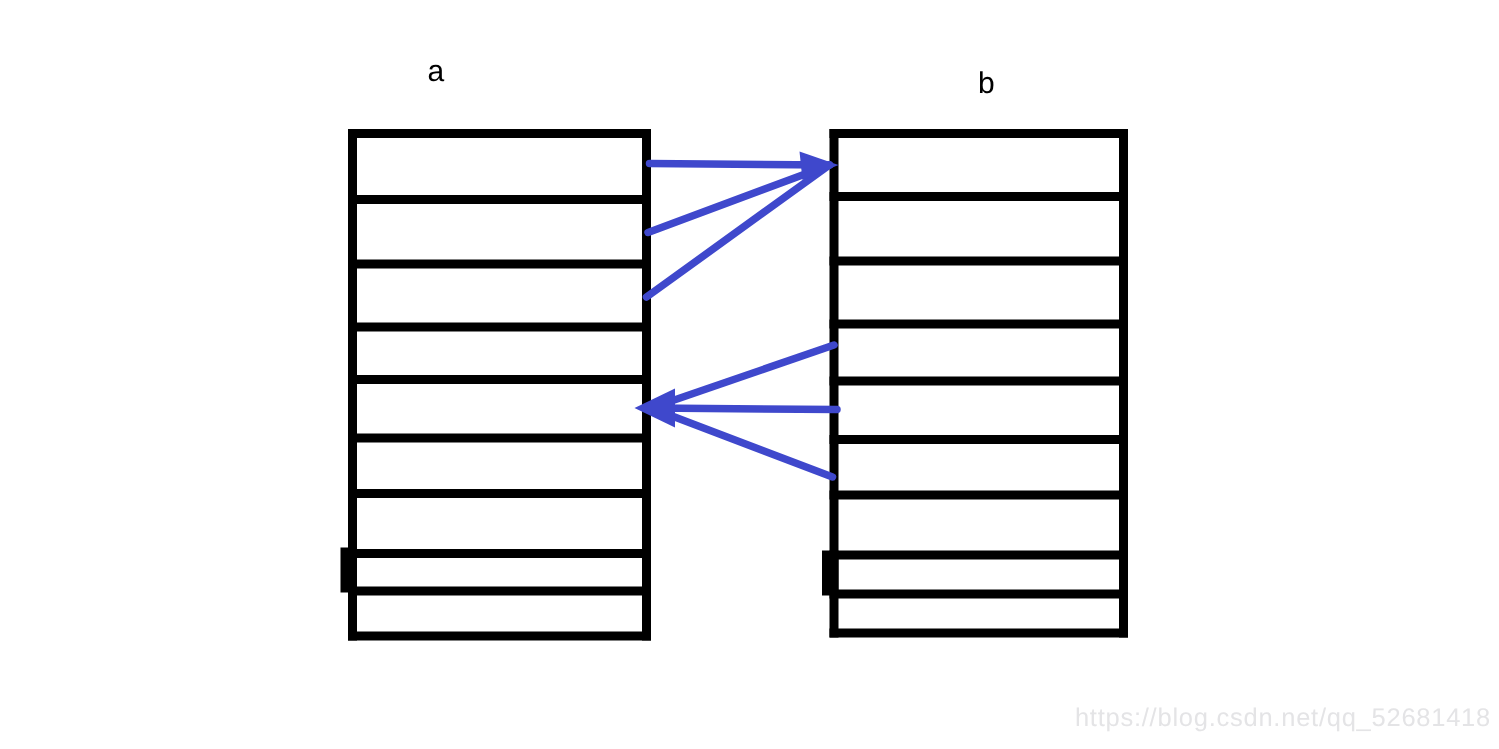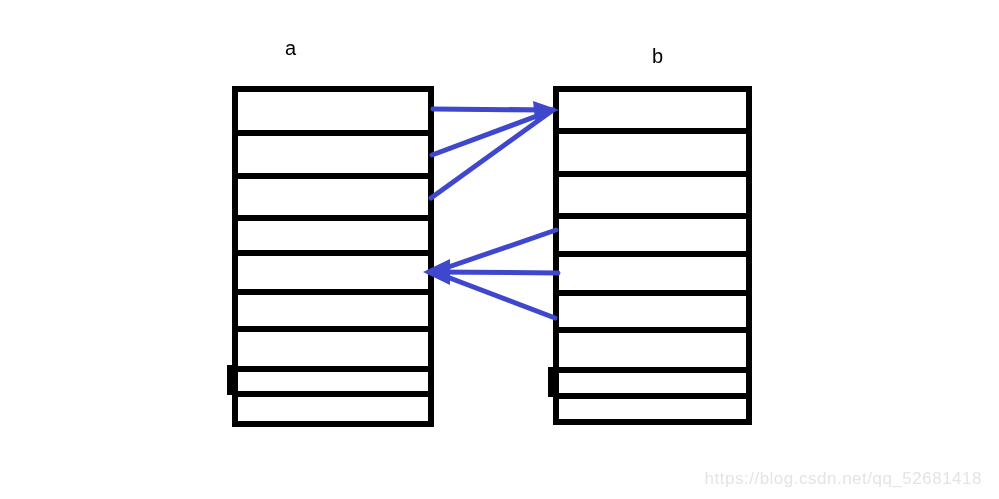--- a/index.html
+++ b/index.html
@@ -26,21 +26,21 @@
     position: absolute;
     font-size: 20px;
     line-height: 20px;
     color: #000000;
     font-family: "Liberation Sans", sans-serif;
   }
   .label-a { left: 285px; top: 38px; }
   .label-b { left: 652px; top: 46px; }
   .watermark {
     position: absolute;
-    right: 17px;
+    right: 5px;
     top: 470px;
     font-size: 17px;
     line-height: 17px;
     color: #e4e4e6;
     letter-spacing: 0.5px;
     font-family: "Liberation Sans", sans-serif;
     white-space: nowrap;
     user-select: none;
   }
 </style>

